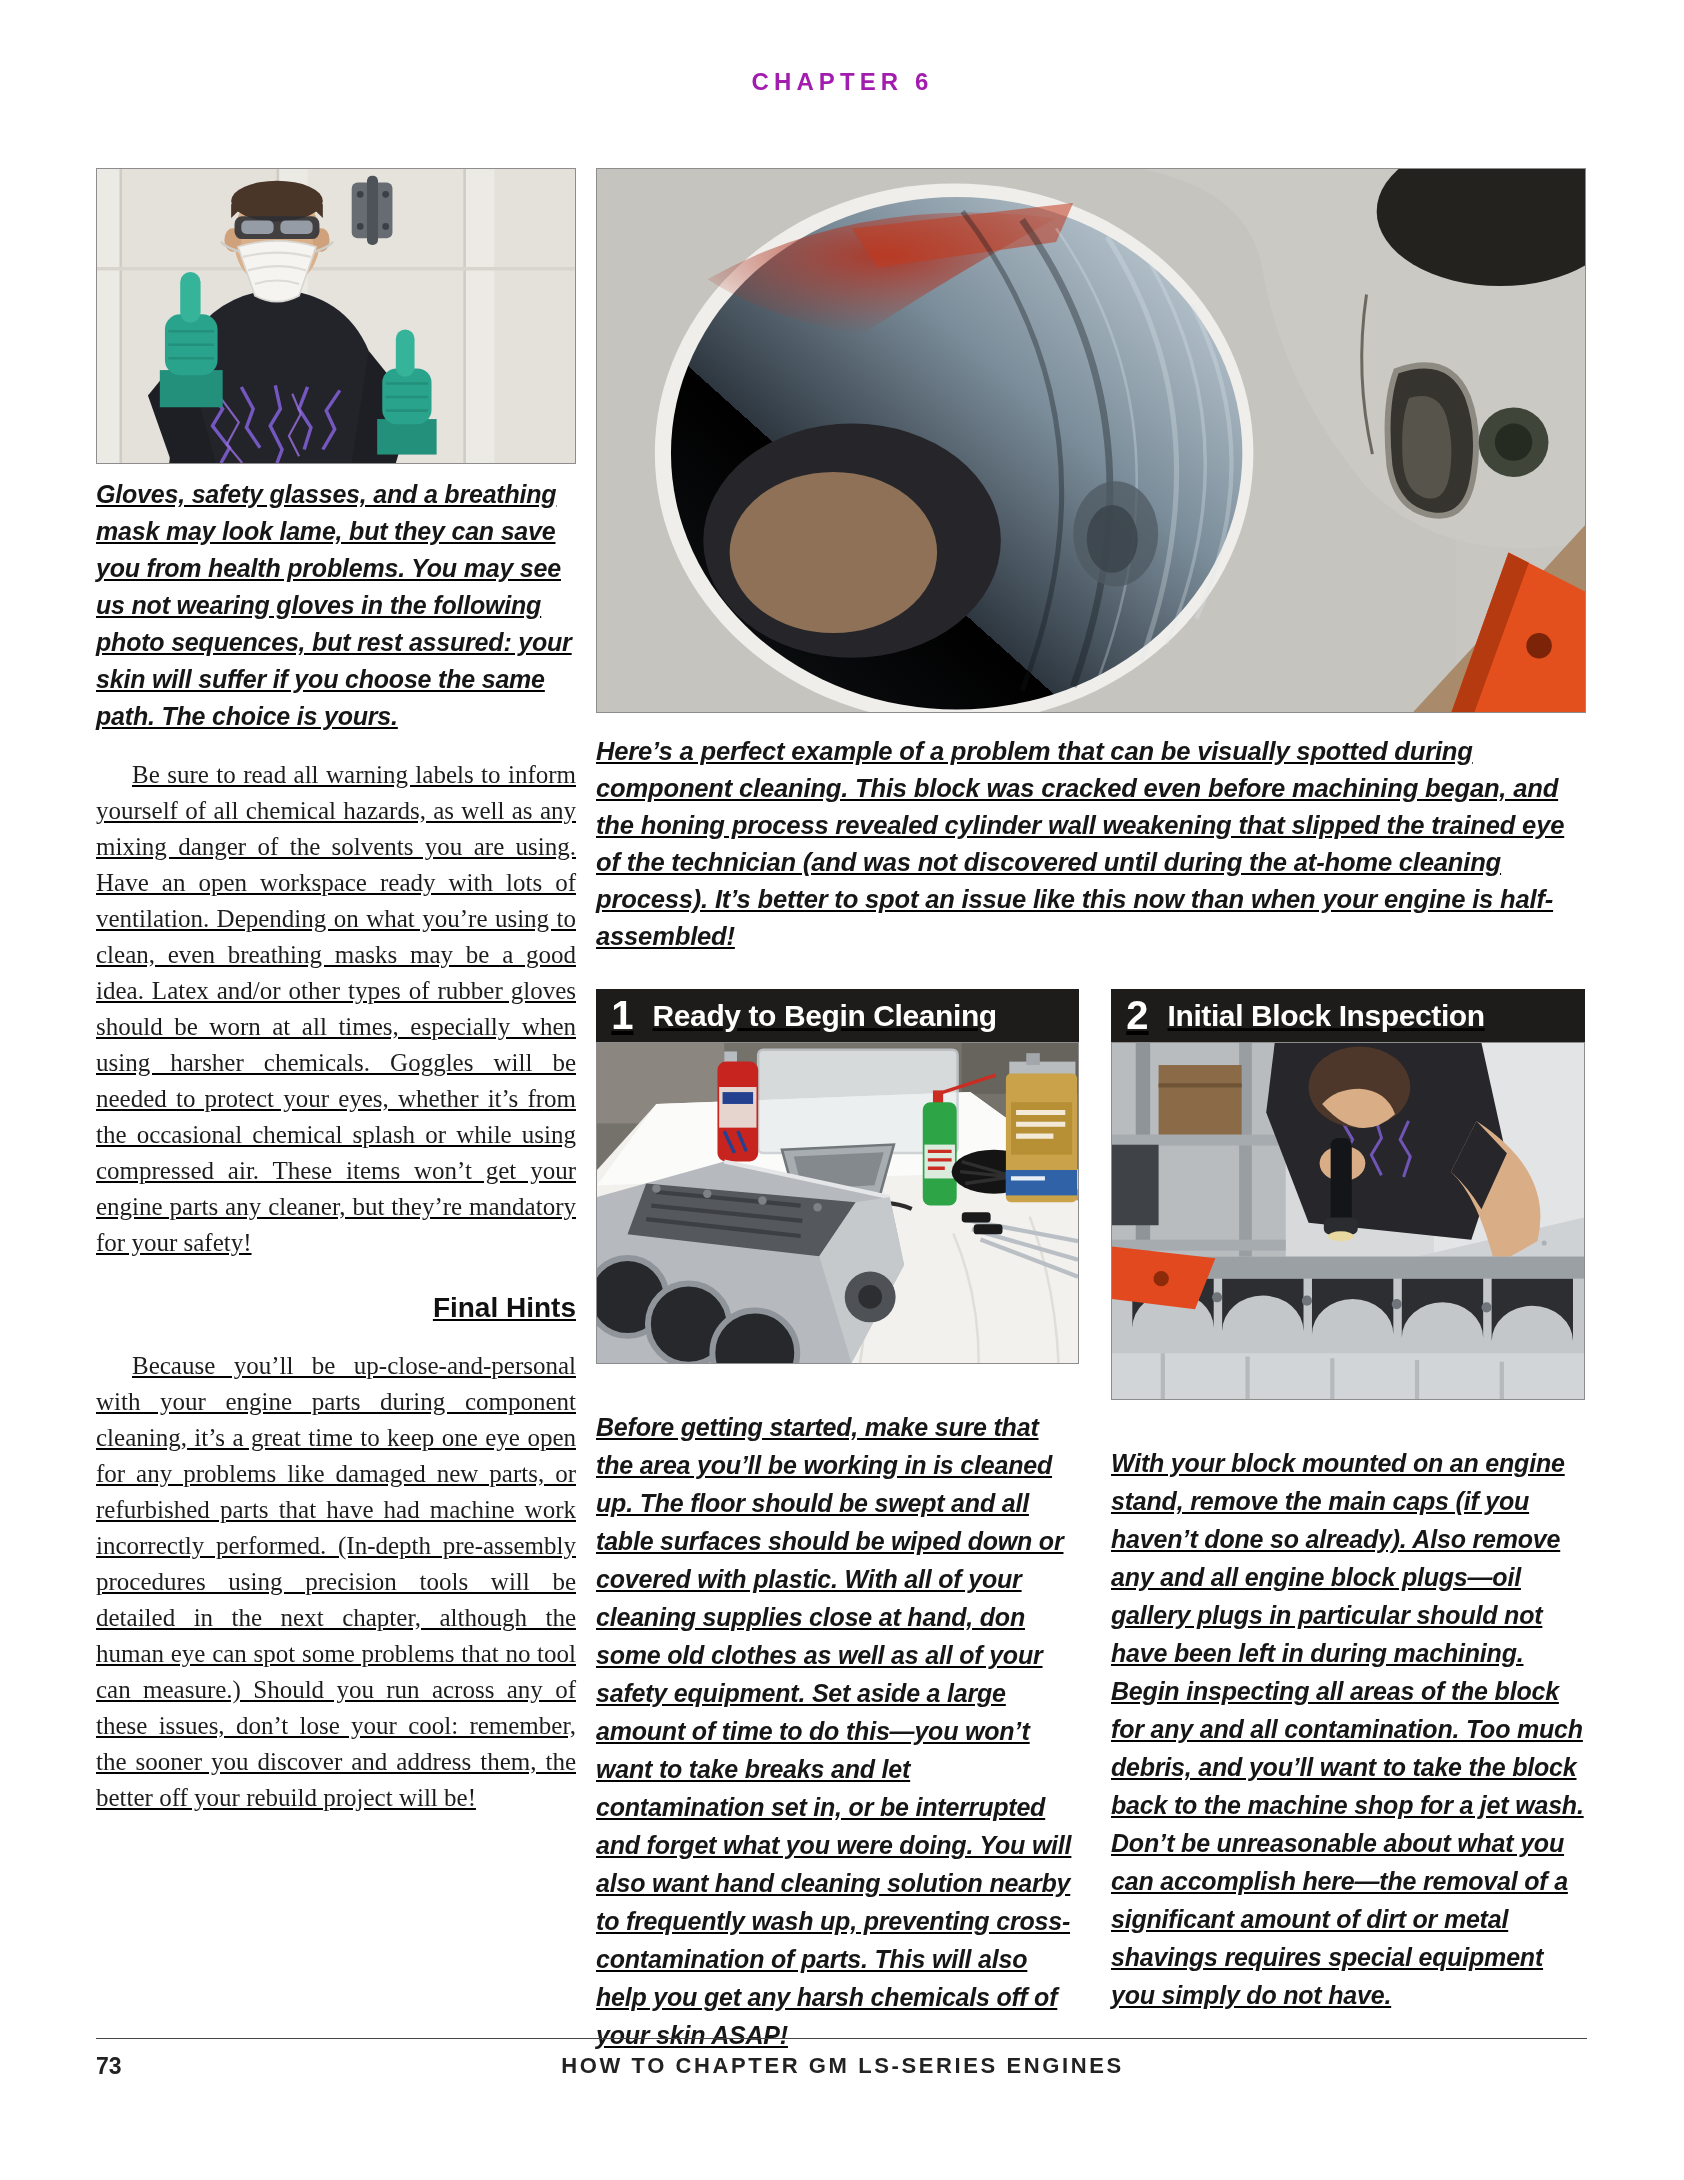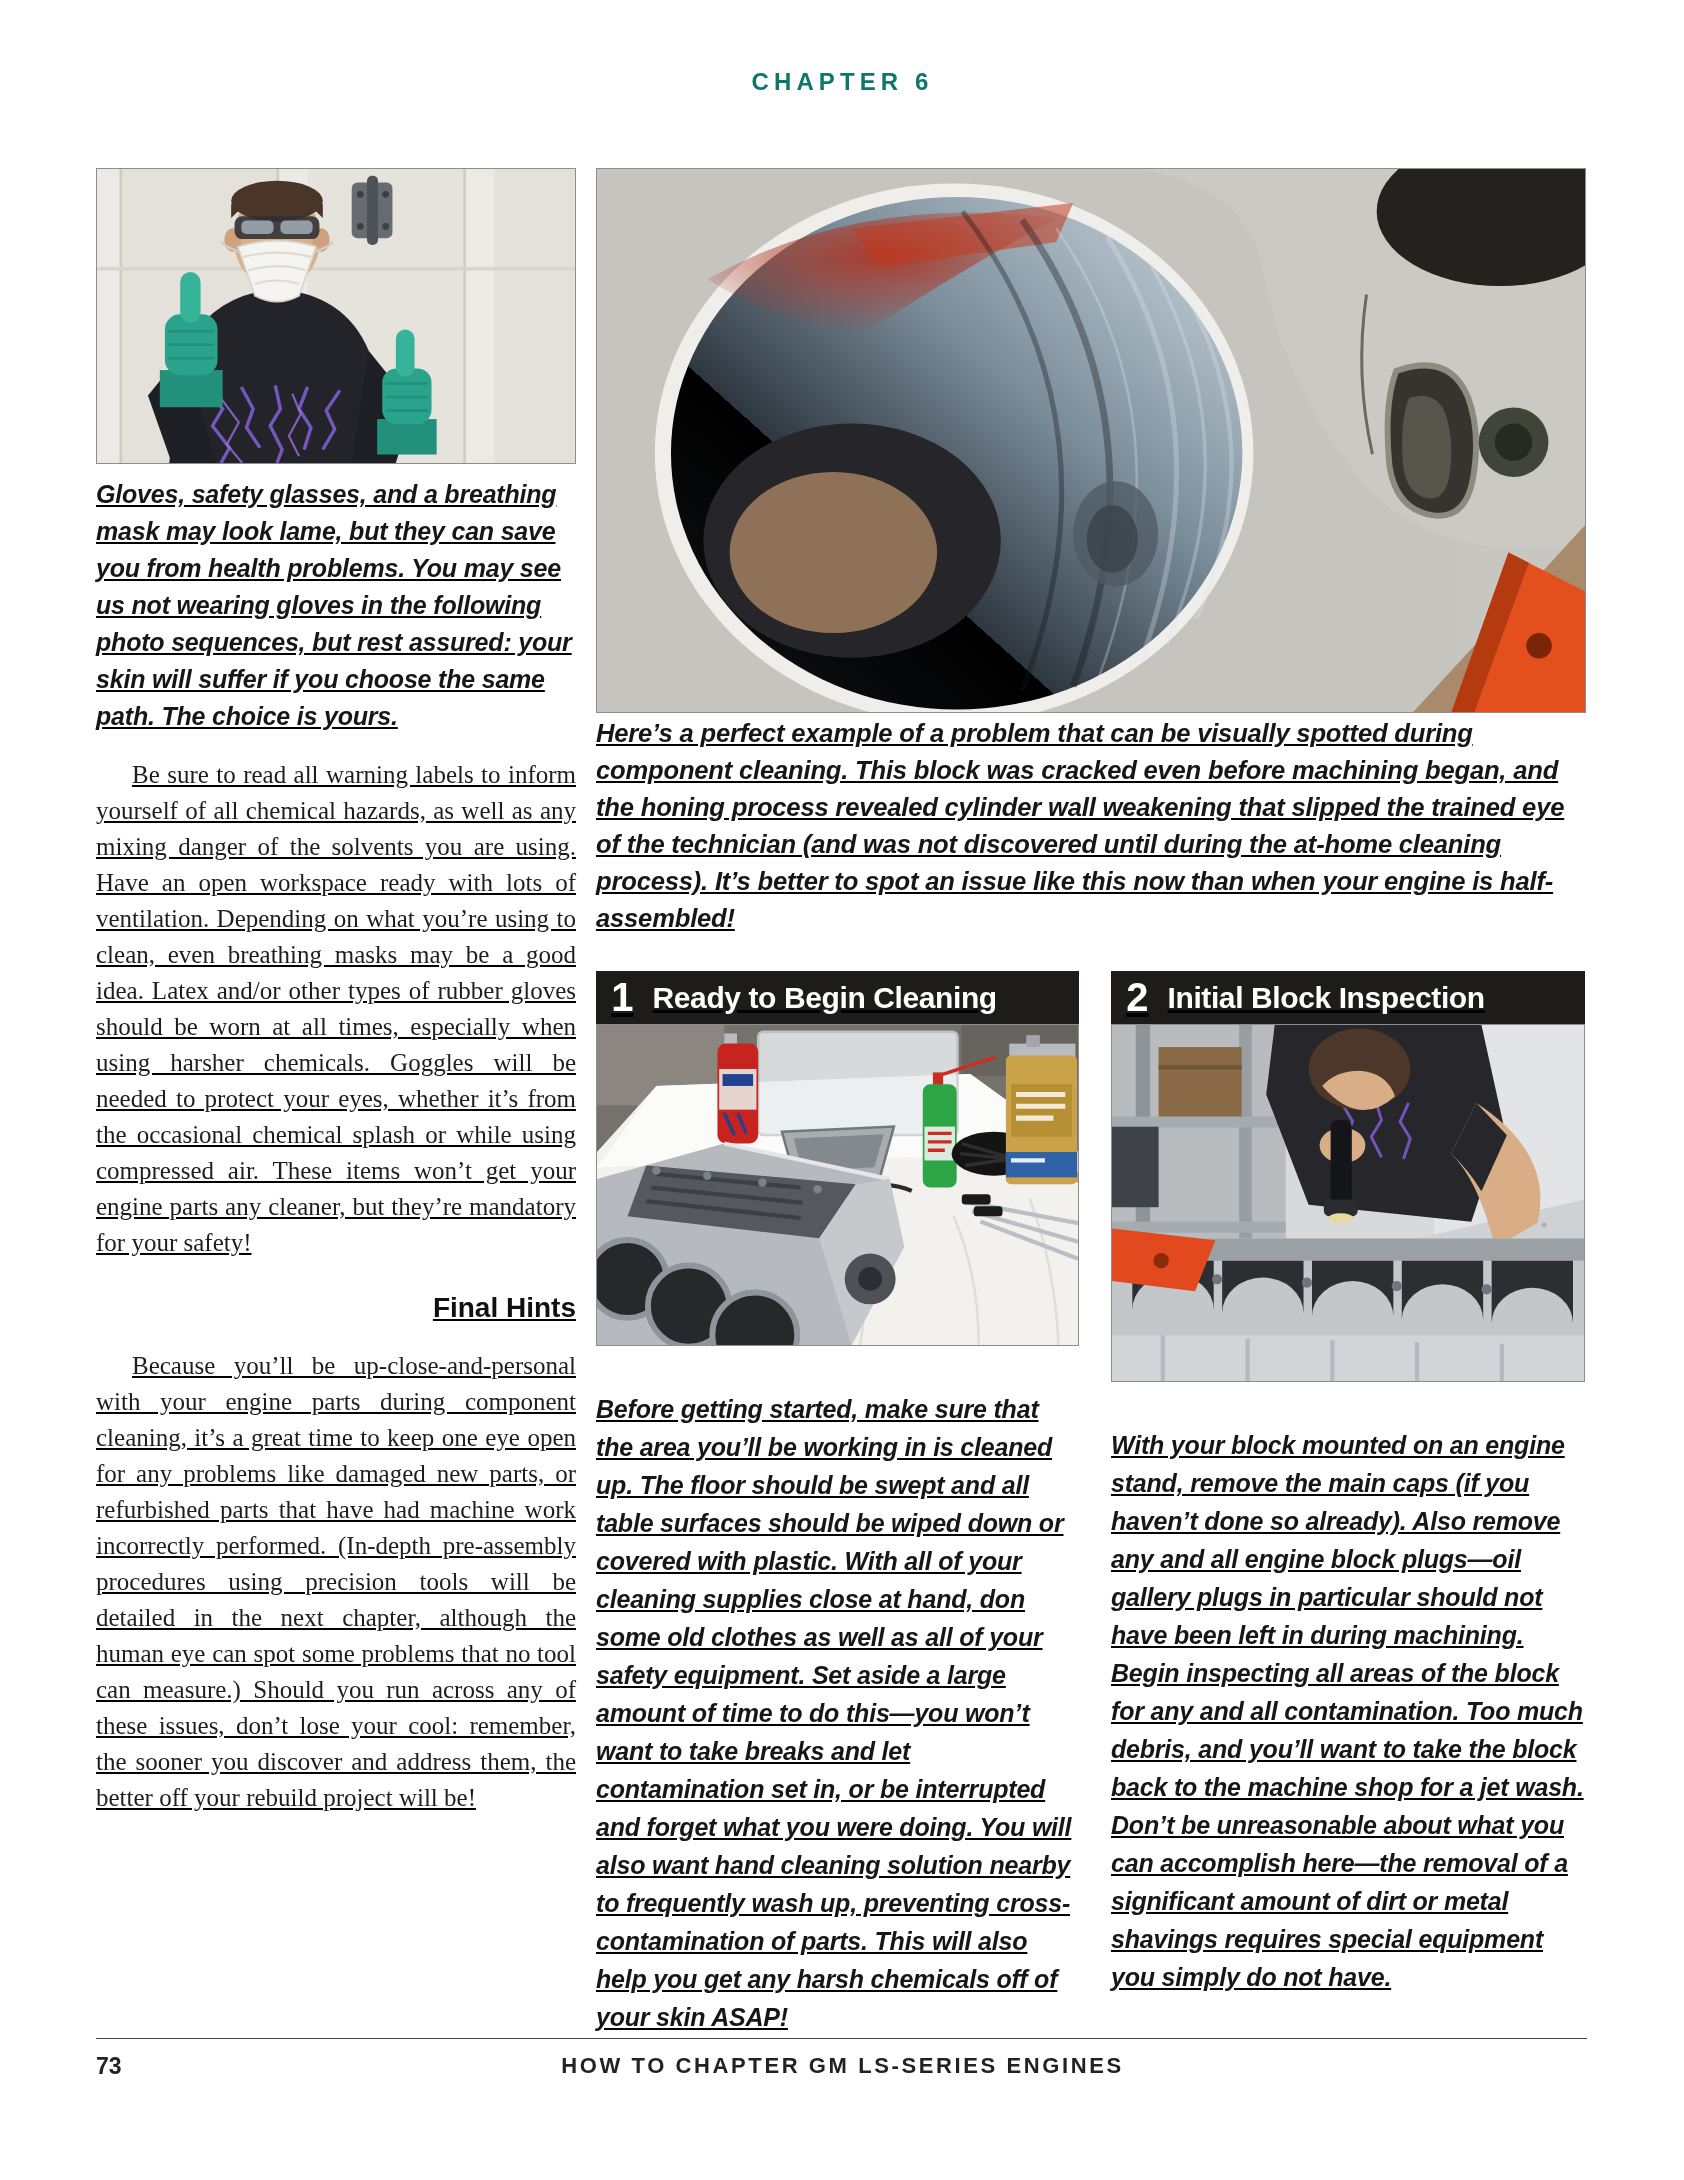--- a/index.html
+++ b/index.html
@@ -1,29 +1,29 @@
 <!DOCTYPE html>
 <html style="font-size:13.6px"><head>
 <meta charset="utf-8">
 <style>
   html,body{margin:0;padding:0;background:#ffffff;}
   body{width:1685px;height:2181px;position:relative;font-family:"Liberation Sans",sans-serif;overflow:hidden;}
 
   .chapter-header{position:absolute;top:68px;left:0;width:100%;text-align:center;
-    font:600 24px "Liberation Sans",sans-serif;letter-spacing:5.1px;color:#0f766e;}
+    font:600 24px "Liberation Sans",sans-serif;letter-spacing:5.1px;color:#a21caf;}
 
   .col{position:absolute;top:168px;text-decoration:underline;}
   .left-col{left:96px;width:480px;}
   .right-col{left:596px;width:990px;}
 
   .photo-frame{border:0.9px solid #8d8d8d;box-sizing:border-box;background:#ddd;overflow:hidden;}
   .photo-frame svg{display:block;width:100%;height:100%;}
 
   .caption{font:italic 700 25px/37px "Liberation Sans",sans-serif;color:#161616;letter-spacing:-0.2px;}
-  .main-caption{font:italic 700 25.6px/37px "Liberation Sans",sans-serif;color:#161616;margin-top:2px;letter-spacing:-0.2px;}
+  .main-caption{font:italic 700 25.6px/37px "Liberation Sans",sans-serif;color:#161616;margin-top:20px;letter-spacing:-0.2px;}
   .left-photo-caption{margin-top:12px;}
 
   .serif-para{font:25px/36px "Liberation Serif",serif;color:#1d1d1d;text-align:justify;text-indent:36px;margin:0;}
   .para-1{margin-top:22px;}
   .para-2{margin-top:24px;}
   .final-hints{margin-top:31px;text-align:right;font:700 28px "Liberation Sans",sans-serif;color:#111;}
 
   .banner{position:relative;margin-top:17px;height:53px;
     background:linear-gradient(90deg,#4c70b3 0%,#5a7cbe 28%,#87a0d0 55%,#c3cfe7 76%,#eef2f9 90%,#ffffff 100%);}
   .banner::before{content:"";position:absolute;top:0;left:0;right:0;height:4.3px;

